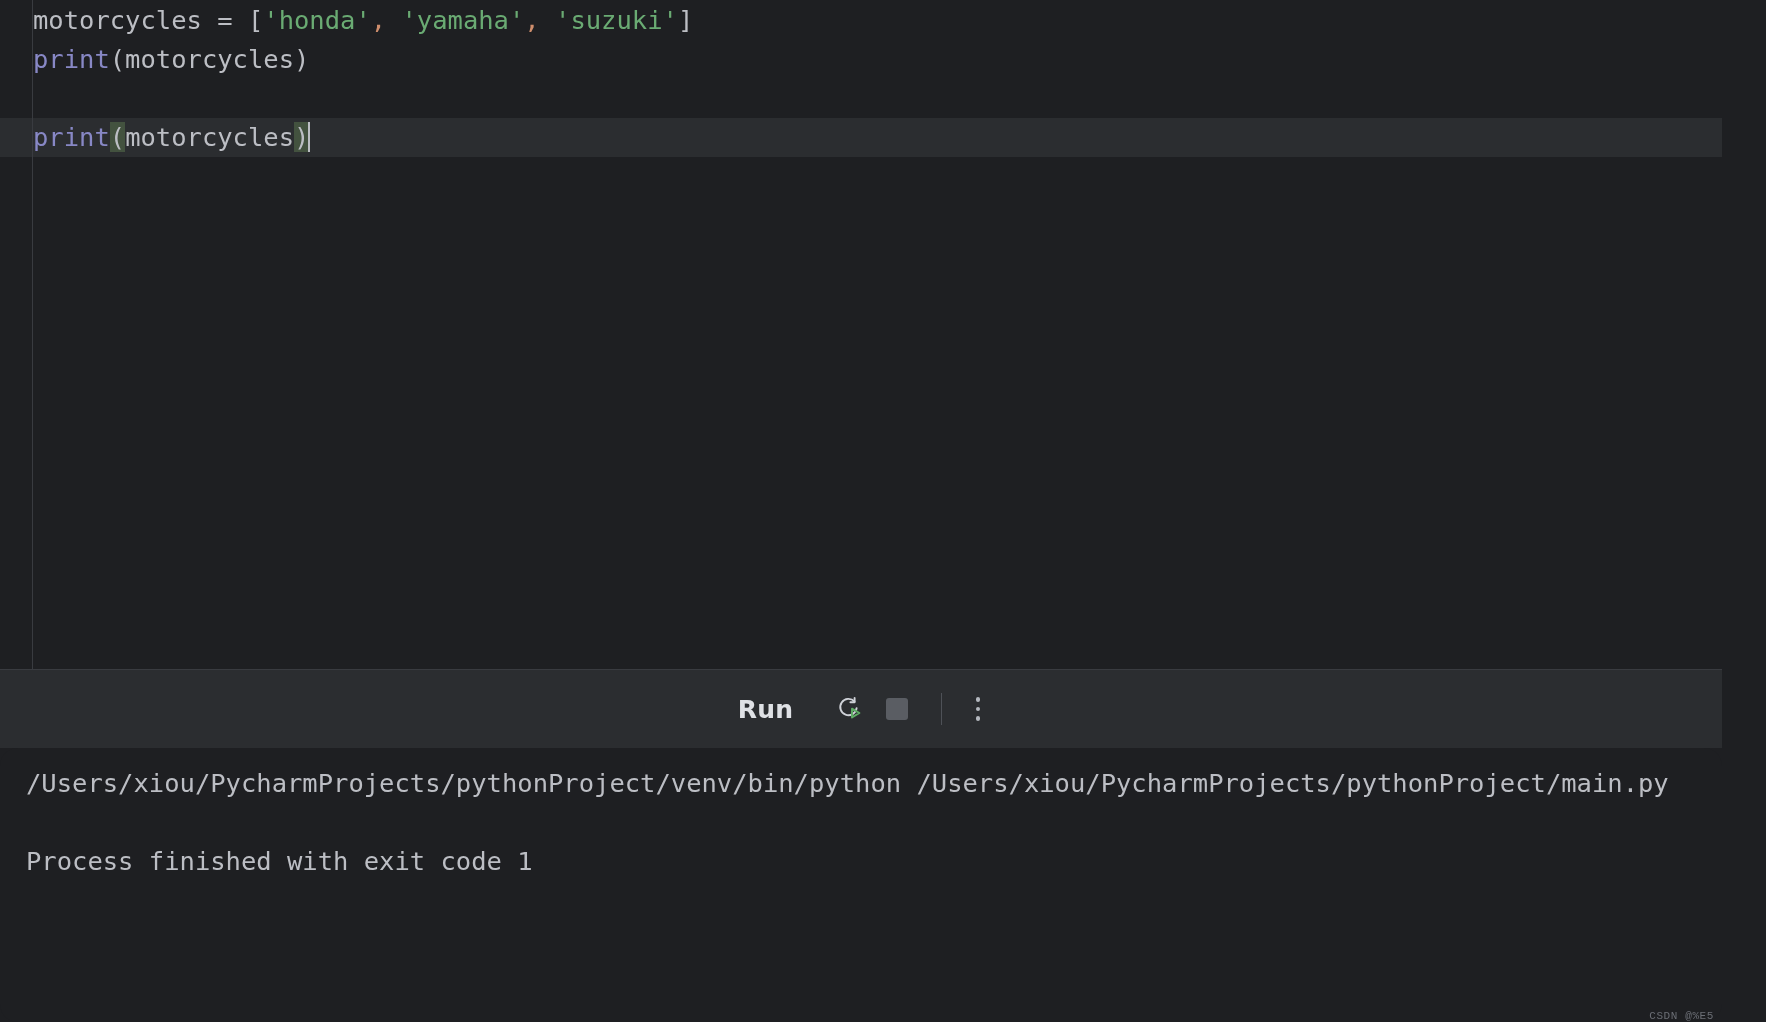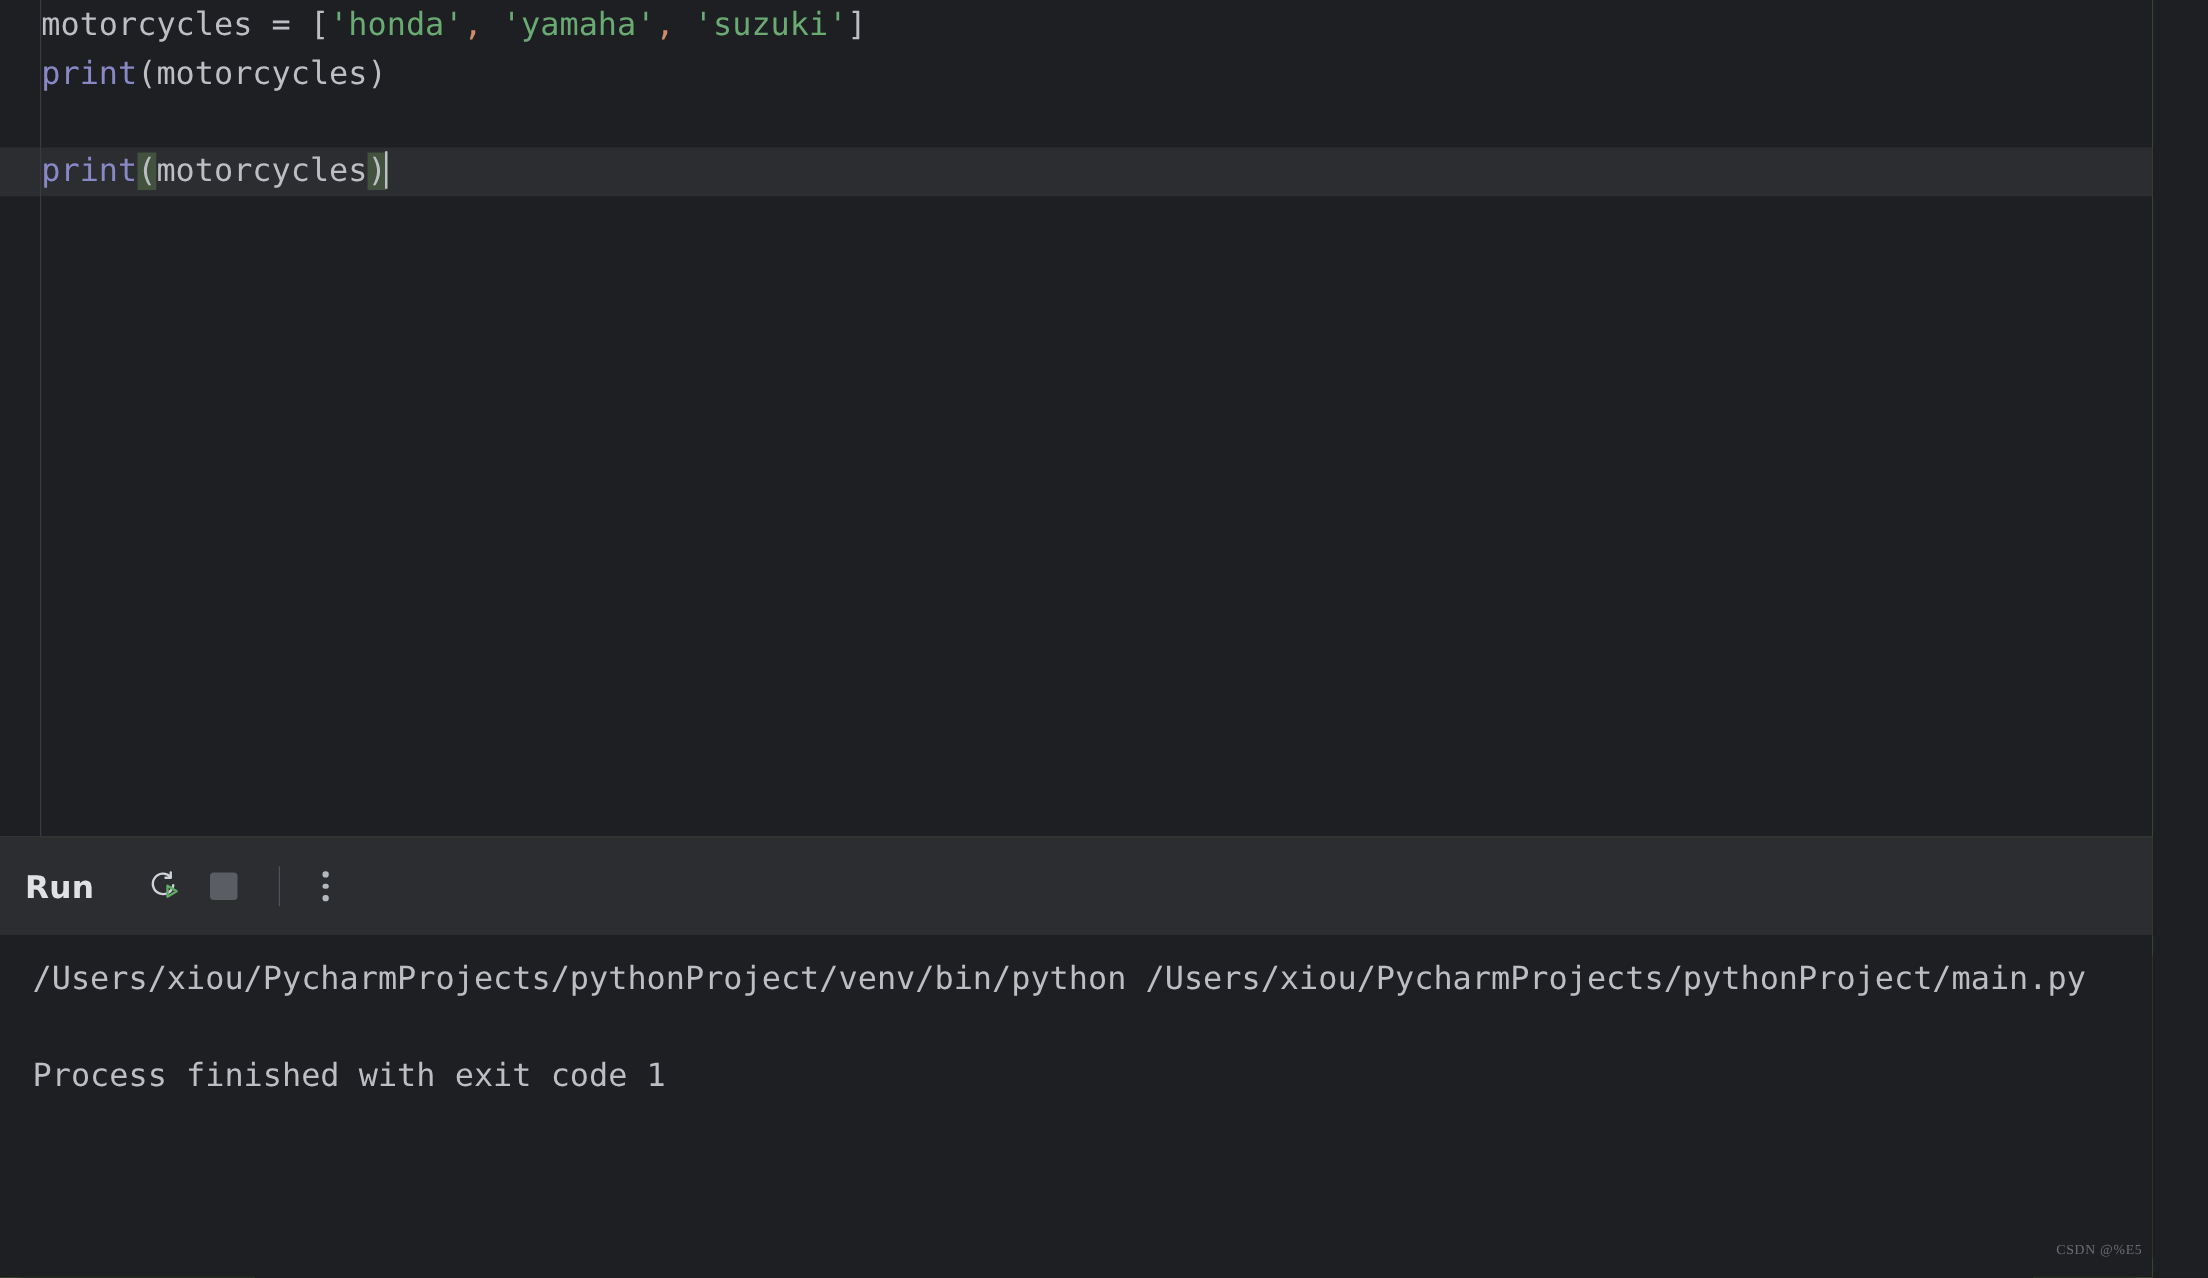--- a/index.html
+++ b/index.html
@@ -12,21 +12,21 @@
     height: 1022px;
     overflow: hidden;
     font-family: "DejaVu Sans Mono", monospace;
     -webkit-font-smoothing: antialiased;
   }
 
   #app {
     position: relative;
     width: 1722px;
     height: 1022px;
-    background: #84cc16;
+    background: #14532d;
     display: flex;
     flex-direction: column;
   }
 
   
   .editor {
     position: relative;
     height: 670px;
     background: #1e1f22;
     overflow: hidden;
@@ -106,20 +106,21 @@
     position: relative;
     min-height: 0;
   }
   .run-toolbar {
     height: 78px;
     flex: none;
     display: flex;
     align-items: center;
     background: #2b2d30;
     padding-left: 16px;
+    justify-content: center;
   }
   .run-title {
     font-family: "DejaVu Sans", sans-serif;
     font-weight: bold;
     font-size: 25px;
     color: #dfe1e5;
     margin-left: 4px;
     margin-right: 34px;
     letter-spacing: 0.2px;
   }
@@ -173,22 +174,22 @@
     font-size: 25.5px;
     line-height: 39px;
     color: #bcbec4;
     white-space: pre;
   }
   .console-line.blank { color: transparent; }
 
   .watermark {
     position: absolute;
     right: 8px;
-    bottom: 16px;
-    font-family: Liberation Serif, serif;
+    bottom: 0;
+    font-family: Liberation Mono, monospace;
     font-size: 11px;
     color: #6b6e75;
     letter-spacing: 0.6px;
   }
 </style>
 </head>
 <body>
 
 <div id="app">
 

